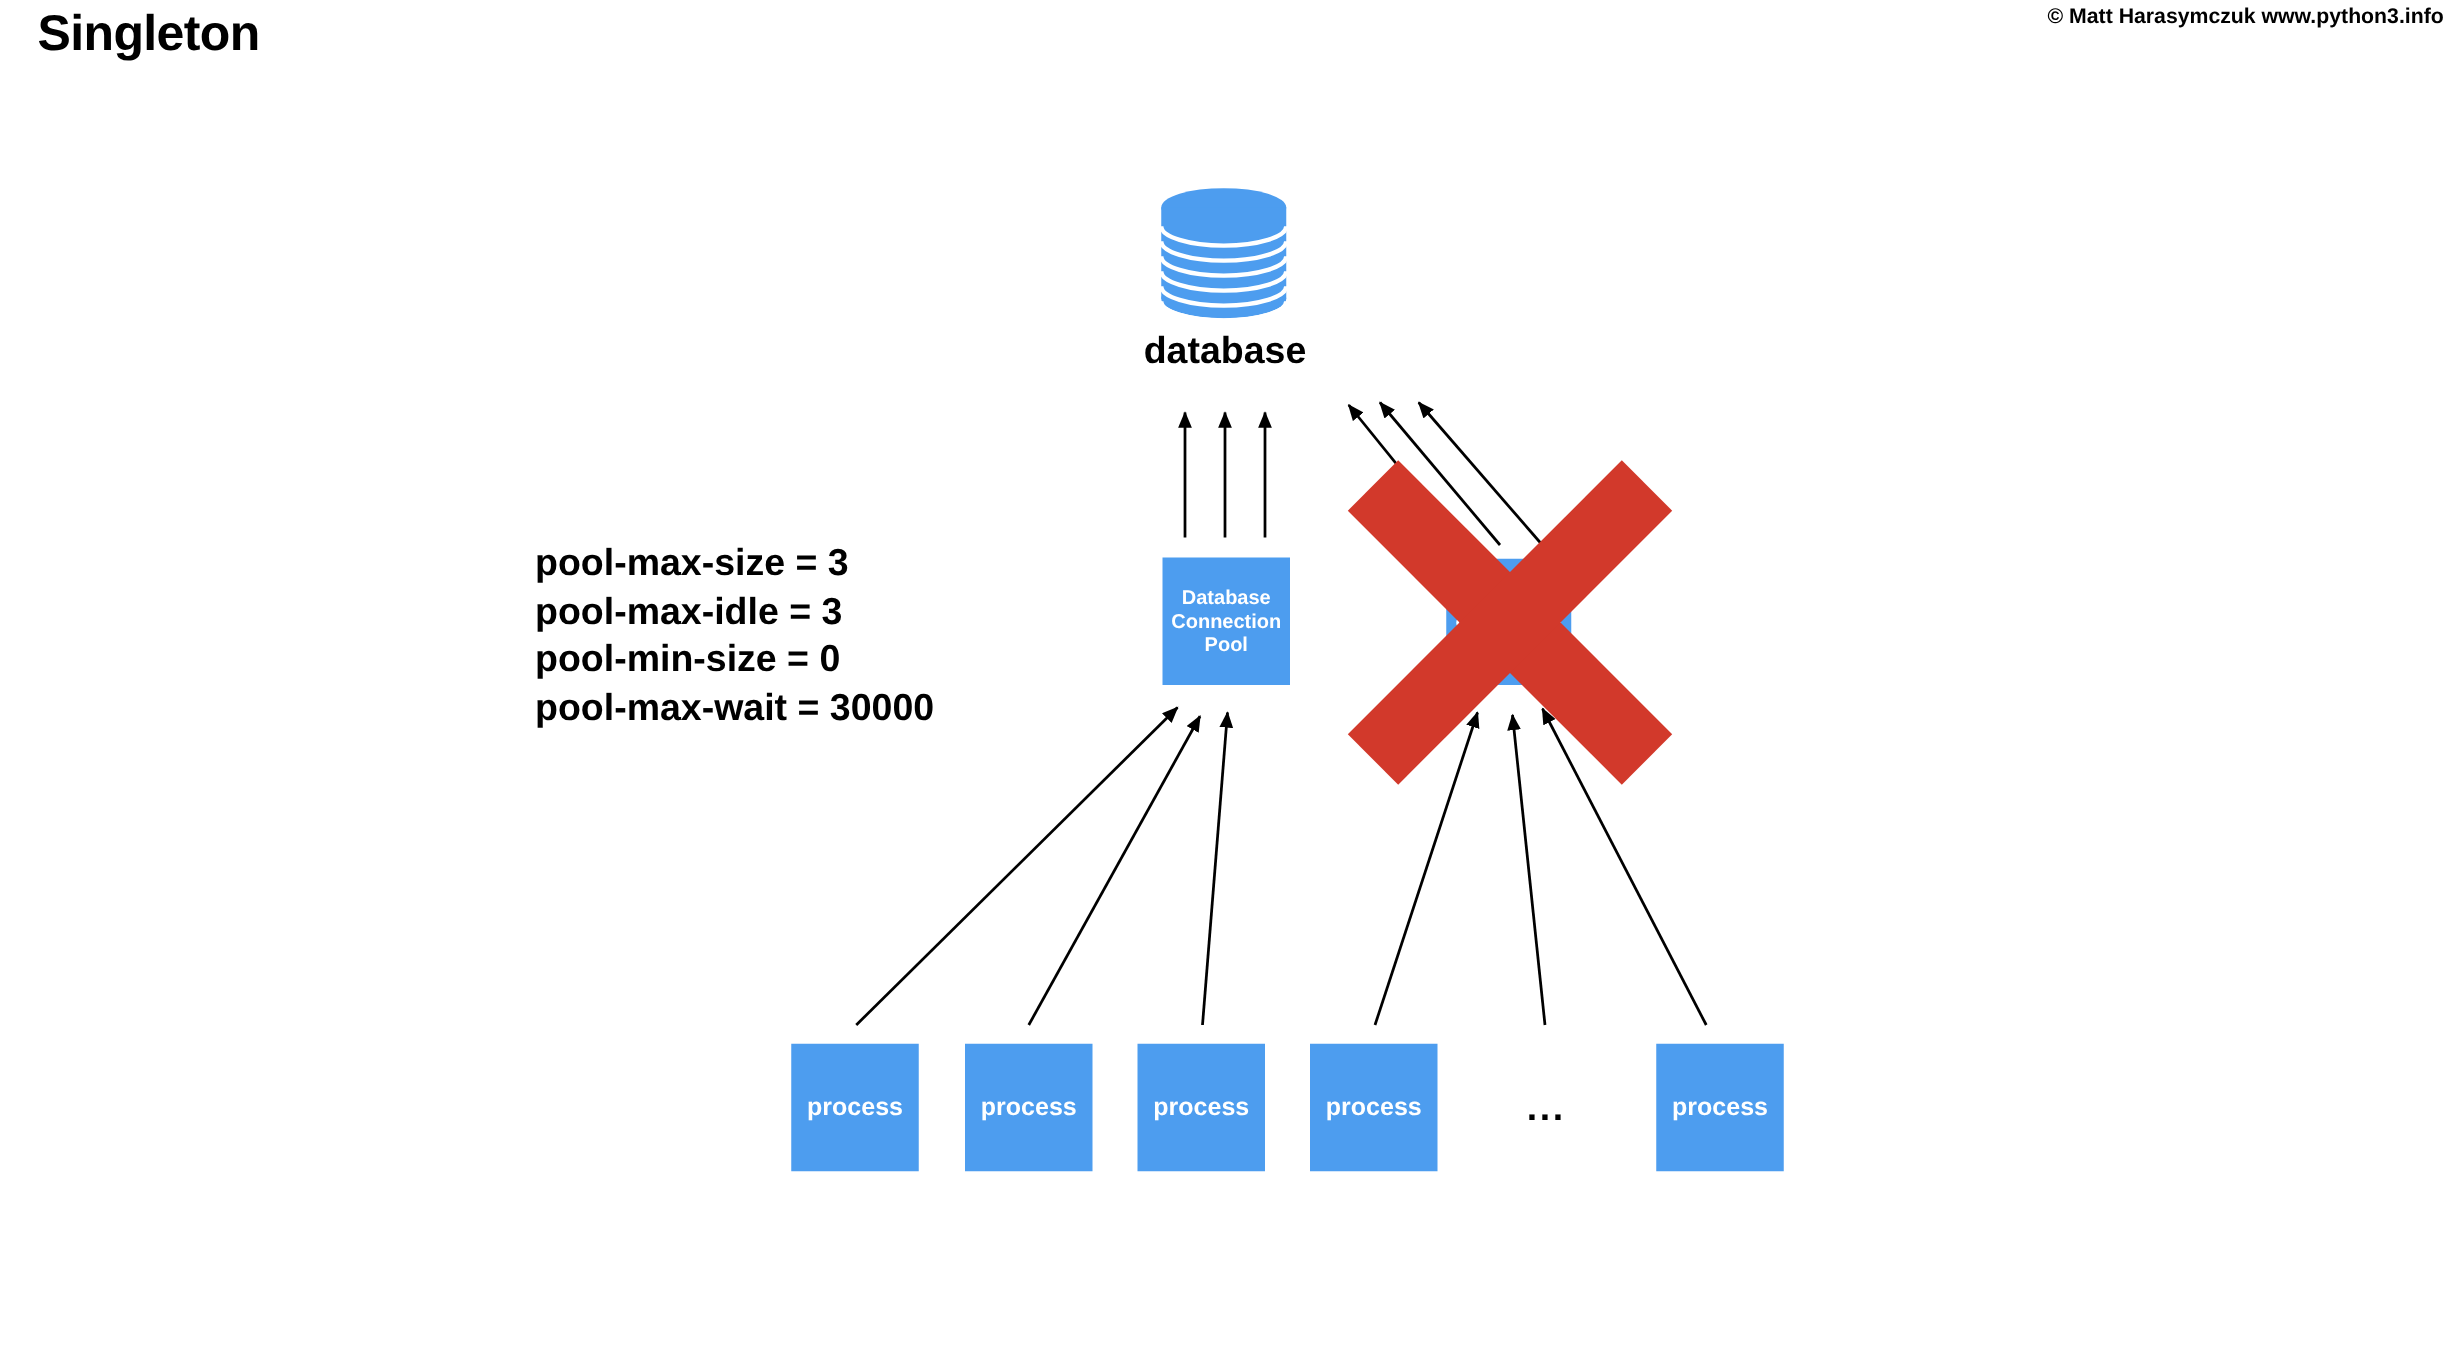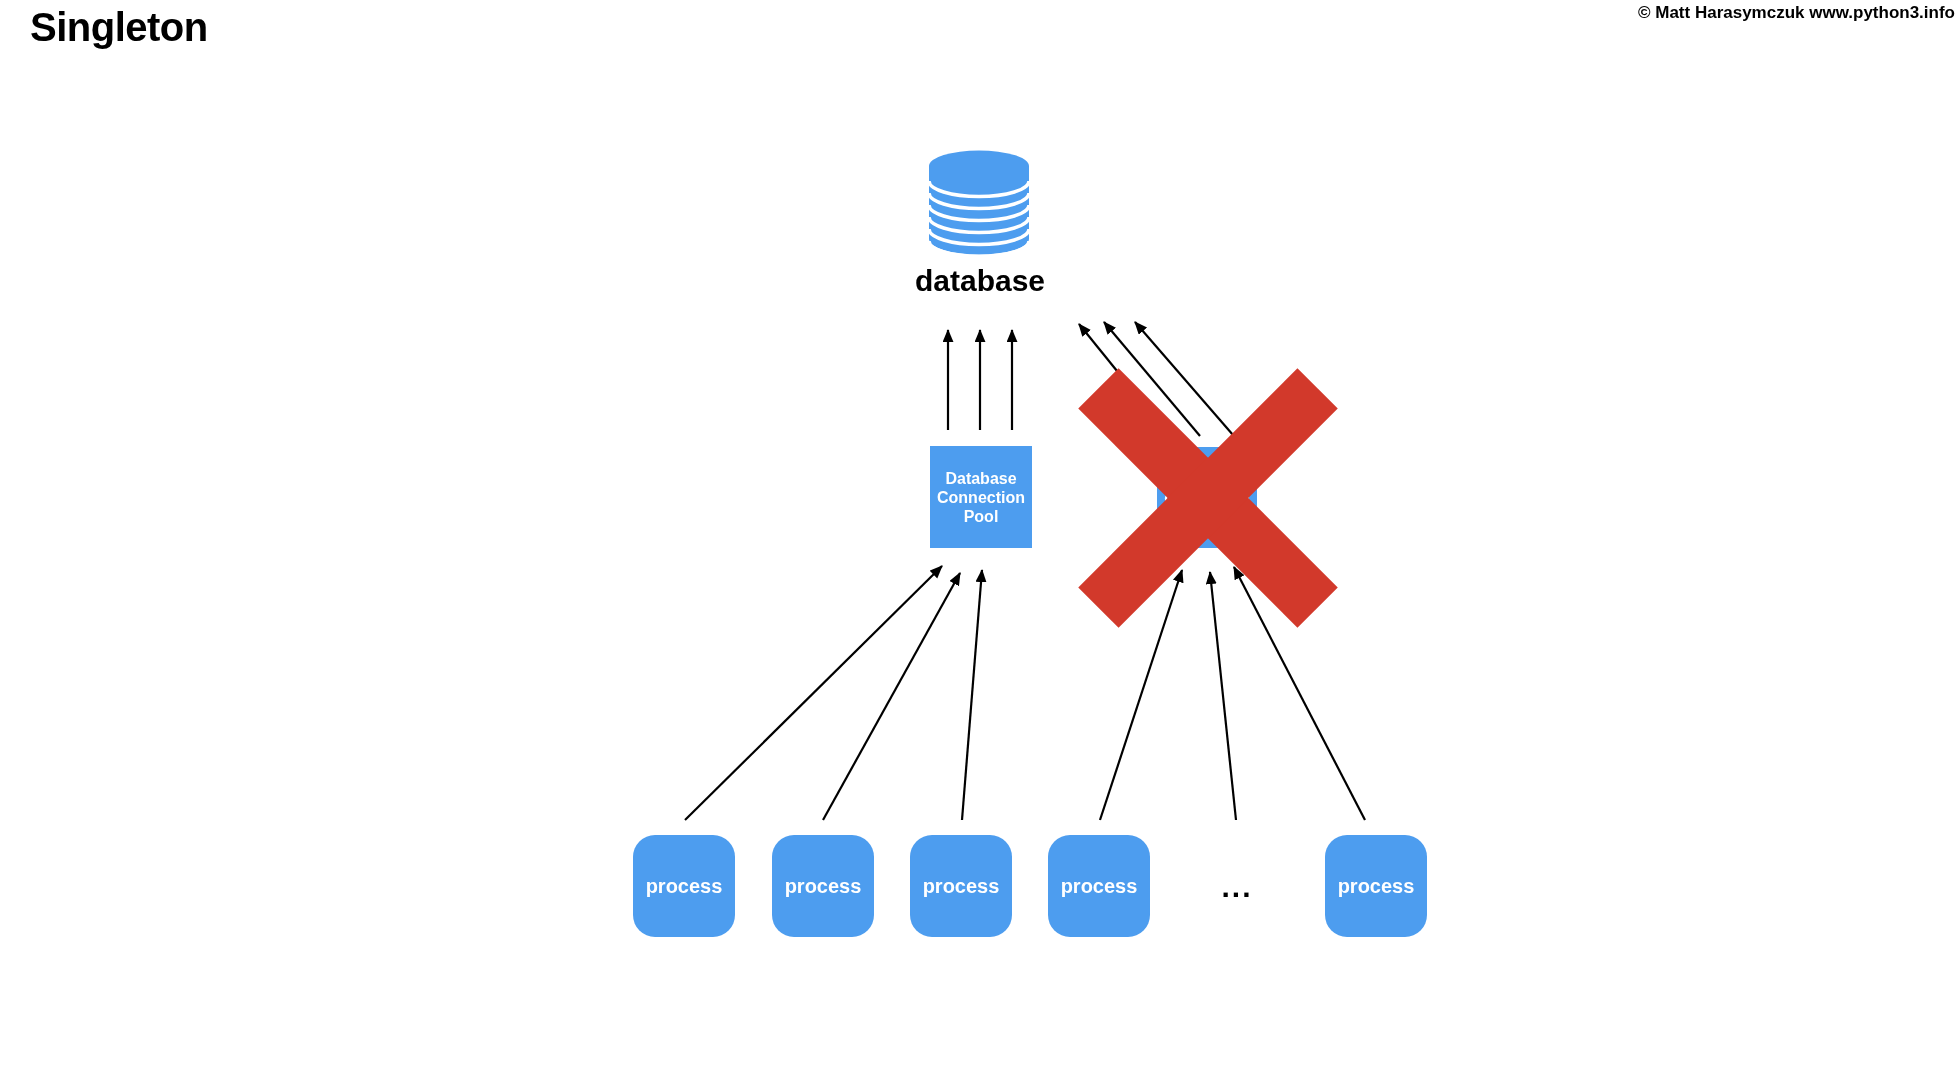--- a/index.html
+++ b/index.html
@@ -50,21 +50,20 @@
     left: 930px; top: 446px; width: 102px; height: 102px;
     font-size: 16px; line-height: 19px;
   }
   .crossed-box {
     left: 1157px; top: 447px; width: 100px; height: 101px;
     font-size: 16px;
   }
   .process-box {
     top: 835px; width: 102px; height: 102px;
     font-size: 20px;
-    border-radius: 22px;
   }
   .ellipsis {
     left: 1237px; top: 870px;
     transform: translateX(-50%);
     font-size: 30px; font-weight: 700; color: #000;
     letter-spacing: 2px;
   }
 
   .overlay-svg {
     position: absolute; left: 0; top: 0;
@@ -74,20 +73,26 @@
   .arrow-line { stroke: #000; stroke-width: 2.2px; fill: none; }
 </style>
 </head>
 <body>
 
 <div id="canvas">
 
   <div class="abs page-title">Singleton</div>
   <div class="abs copyright">© Matt Harasymczuk www.python3.info</div>
 
+  <div class="abs params">
+    <div>pool-max-size = 3</div>
+    <div>pool-max-idle = 3</div>
+    <div>pool-min-size = 0</div>
+    <div>pool-max-wait = 30000</div>
+  </div>
 
   <div class="abs db-icon-wrap">
     <svg width="102" height="106" viewBox="0 0 102 106">
       <ellipse cx="51" cy="16" rx="50" ry="15.5" fill="#4D9DEF"></ellipse>
       <rect x="1" y="16" width="100" height="73" fill="#4D9DEF"></rect>
       <ellipse cx="51" cy="89" rx="50" ry="15.5" fill="#4D9DEF"></ellipse>
       <path d="M 1 31 A 50 15.5 0 0 0 101 31" stroke="#fff" stroke-width="3.5" fill="none"></path>
       <path d="M 1 43 A 50 15.5 0 0 0 101 43" stroke="#fff" stroke-width="3.5" fill="none"></path>
       <path d="M 1 55 A 50 15.5 0 0 0 101 55" stroke="#fff" stroke-width="3.5" fill="none"></path>
       <path d="M 1 67 A 50 15.5 0 0 0 101 67" stroke="#fff" stroke-width="3.5" fill="none"></path>

